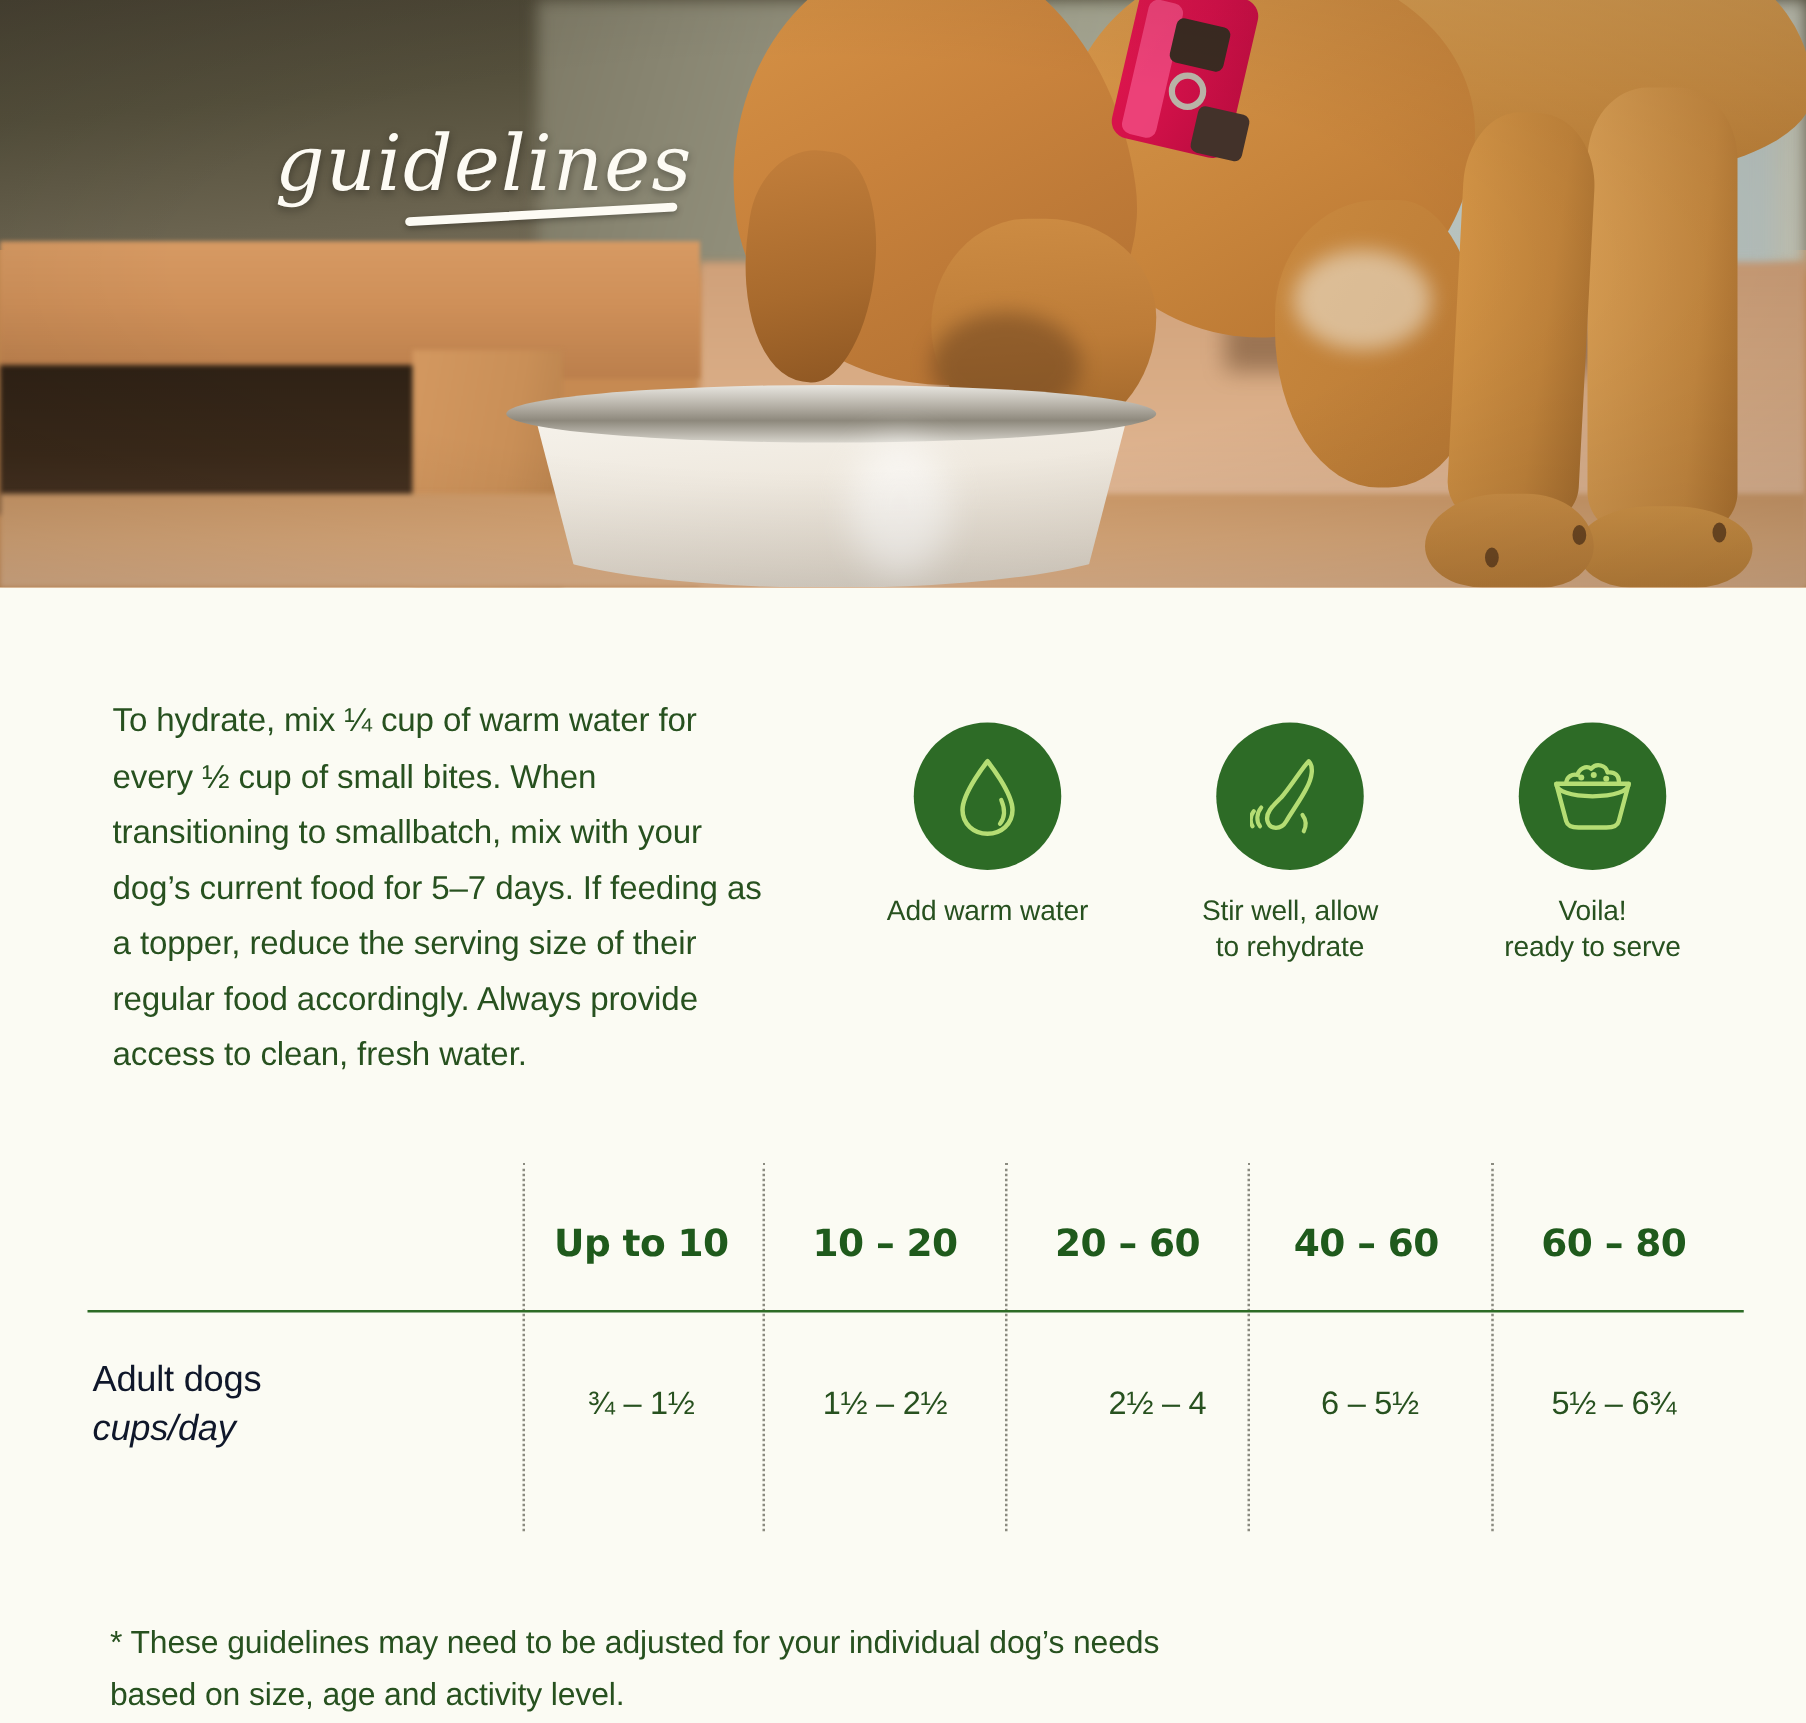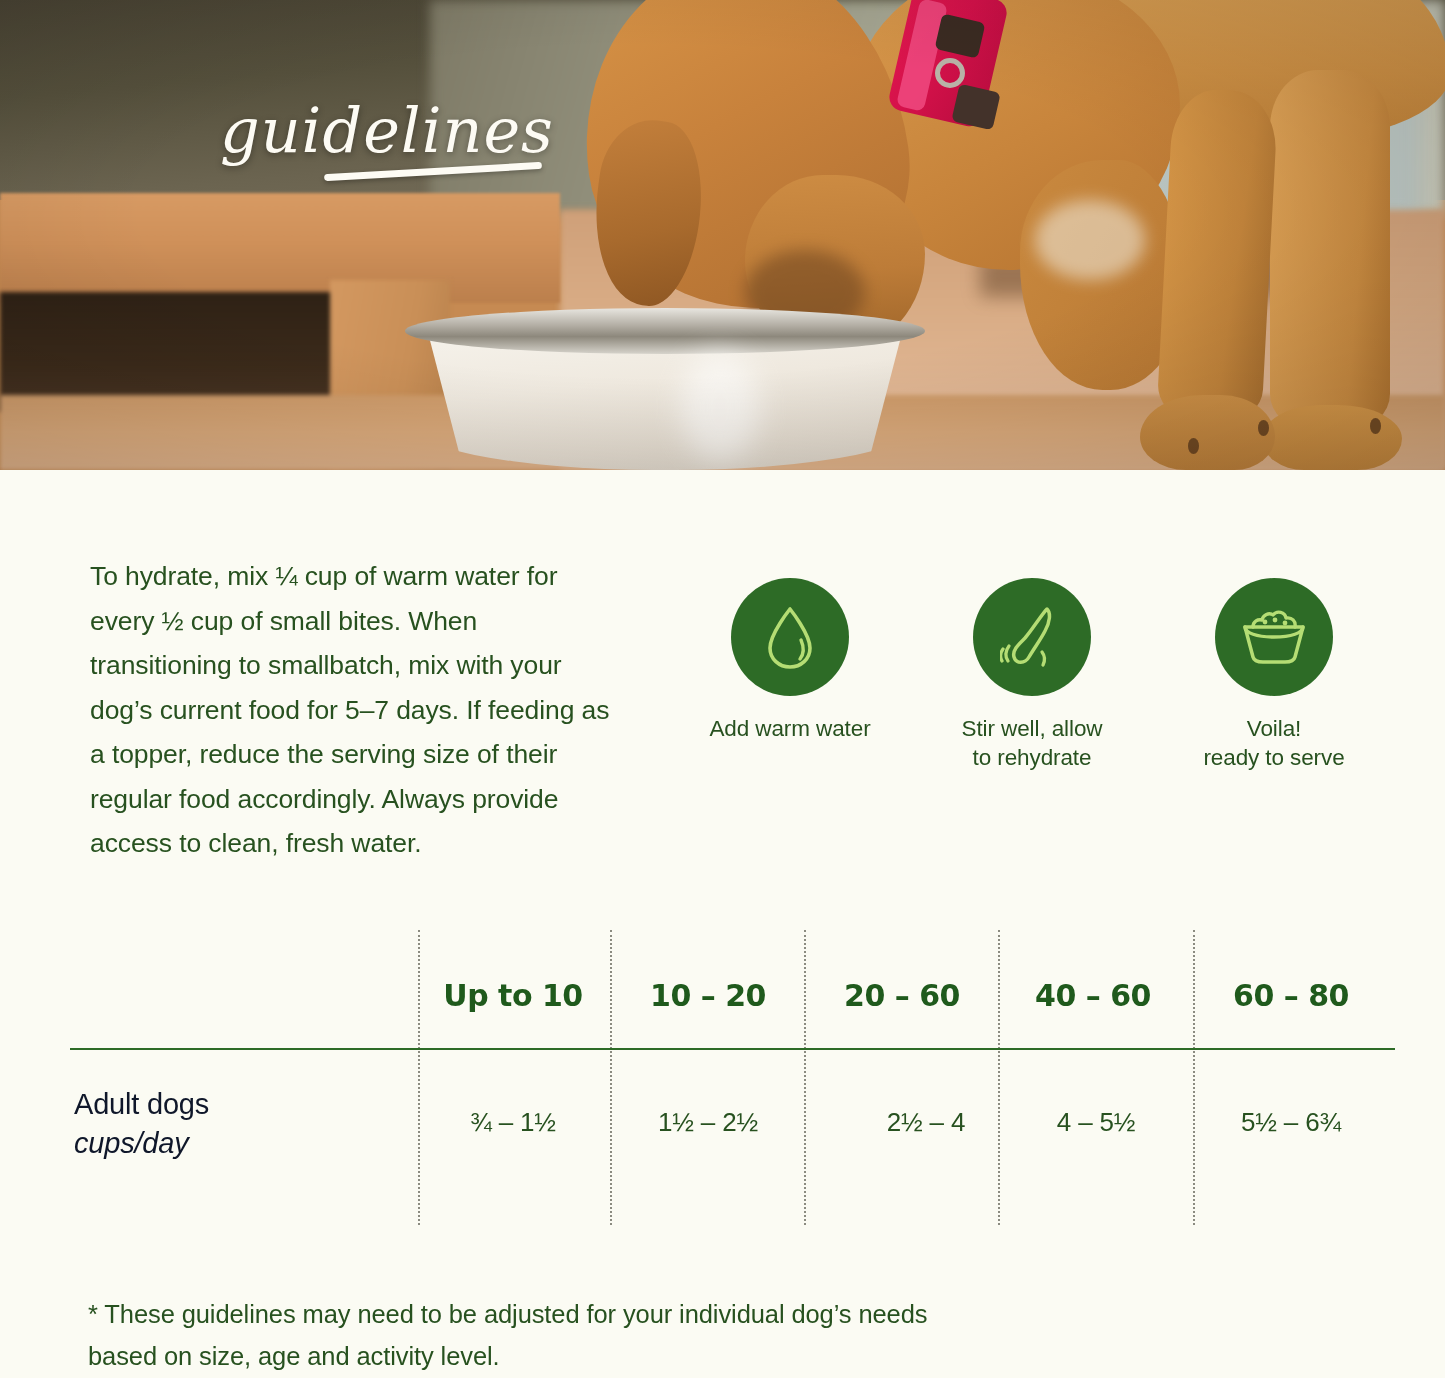--- a/index.html
+++ b/index.html
@@ -403,21 +403,21 @@
       <div class="th th-col" style="left:1291px;">60 – 80</div>
 
       <div class="row-label">
         <span>Adult dogs</span>
         <em>cups/day</em>
       </div>
 
       <div class="cell" style="left:513px;">¾ – 1½</div>
       <div class="cell" style="left:708px;">1½ – 2½</div>
       <div class="cell" style="left:902px;margin-left:24px;">2½ – 4</div>
-      <div class="cell" style="left:1096px;">4 – 5½</div>
+      <div class="cell" style="left:1096px;">6 – 5½</div>
       <div class="cell" style="left:1291px;">5½ – 6¾</div>
 
     </div>
 
     <p class="footnote">* These guidelines may need to be adjusted for your individual dog’s needs based on size, age and activity level.</p>
 
   </div>
 </div>
 
 </body></html>

